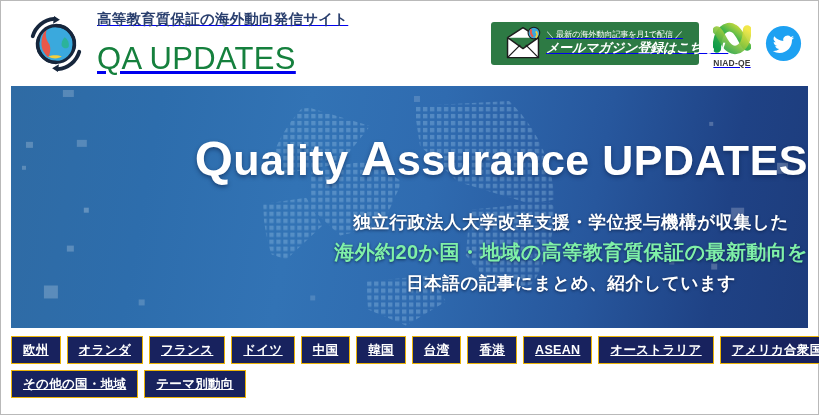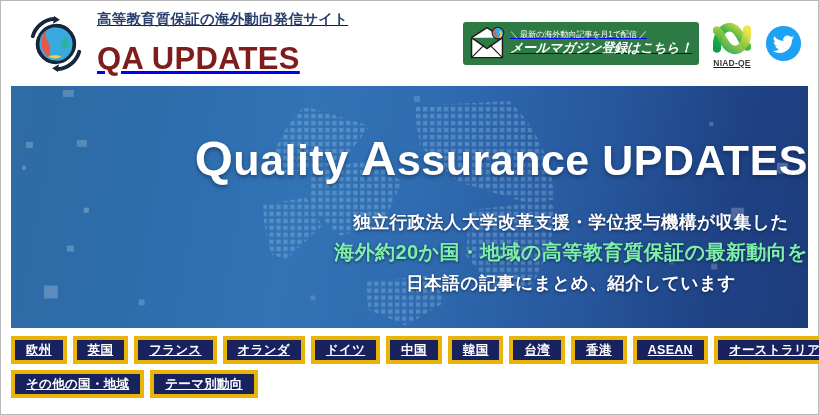--- a/index.html
+++ b/index.html
@@ -35,45 +35,45 @@
   .brand-tagline {
     font-size:14.5px;
     font-weight:bold;
     color:#2a3f6e;
     letter-spacing:0.2px;
     line-height:1.1;
     white-space:nowrap;
   }
   .brand-title {
     font-size:31px;
-    font-weight:bold;
-    color:#7f1d1d;
+    font-weight:normal;
+    color:#15803d;
     letter-spacing:0.3px;
     line-height:1.12;
     margin-top:14px;
     white-space:nowrap;
   }
 
   .header-right {
     position:absolute;
     right:10px; top:0;
     height:85px;
     display:flex;
     align-items:center;
     gap:14px;
   }
 
   .mailmag {
     position:relative;
     display:flex;
     align-items:center;
-    width:236px; height:43px;
+    width:208px; height:43px;
     background:#2d7a44;
     border-radius:3px;
-    padding-left:4px;
+    padding-left:12px;
     cursor:pointer;
   }
   .mailmag-icon { width:40px; height:36px; flex:0 0 40px; }
   .mailmag-texts {
     display:flex; flex-direction:column;
     justify-content:center;
     margin-left:3px;
     color:#ffffff;
   }
   .mailmag-sub {
@@ -185,21 +185,21 @@
     font-size:12.5px;
     font-weight:bold;
     letter-spacing:0.3px;
     height:28px;
     display:flex;
     align-items:center;
     justify-content:center;
     padding:0 11px;
     white-space:nowrap;
     cursor:pointer;
-    border:4px solid #eab308;
+    border:1px solid #eab308;
   }
 </style>
 </head>
 <body>
 
 <div class="page">
 
   <div class="header">
 
     <a class="brand" href="#">
@@ -333,23 +333,22 @@
         <div class="hero-sub-line">独立行政法人大学改革支援・学位授与機構が収集した</div>
         <div class="hero-sub-line accent">海外約20か国・地域の高等教育質保証の最新動向を</div>
         <div class="hero-sub-line">日本語の記事にまとめ、紹介しています</div>
       </div>
     </div>
   </div>
 
   <div class="nav">
     <div class="nav-row">
       <a class="nav-btn" href="#">欧州</a>
-      <a class="nav-btn" href="#">英国</a>
+      <a class="nav-btn" href="#">オランダ</a>
       <a class="nav-btn" href="#">フランス</a>
-      <a class="nav-btn" href="#">オランダ</a>
       <a class="nav-btn" href="#">ドイツ</a>
       <a class="nav-btn" href="#">中国</a>
       <a class="nav-btn" href="#">韓国</a>
       <a class="nav-btn" href="#">台湾</a>
       <a class="nav-btn" href="#">香港</a>
       <a class="nav-btn" href="#">ASEAN</a>
       <a class="nav-btn" href="#">オーストラリア</a>
       <a class="nav-btn" href="#">アメリカ合衆国</a>
     </div>
     <div class="nav-row">

